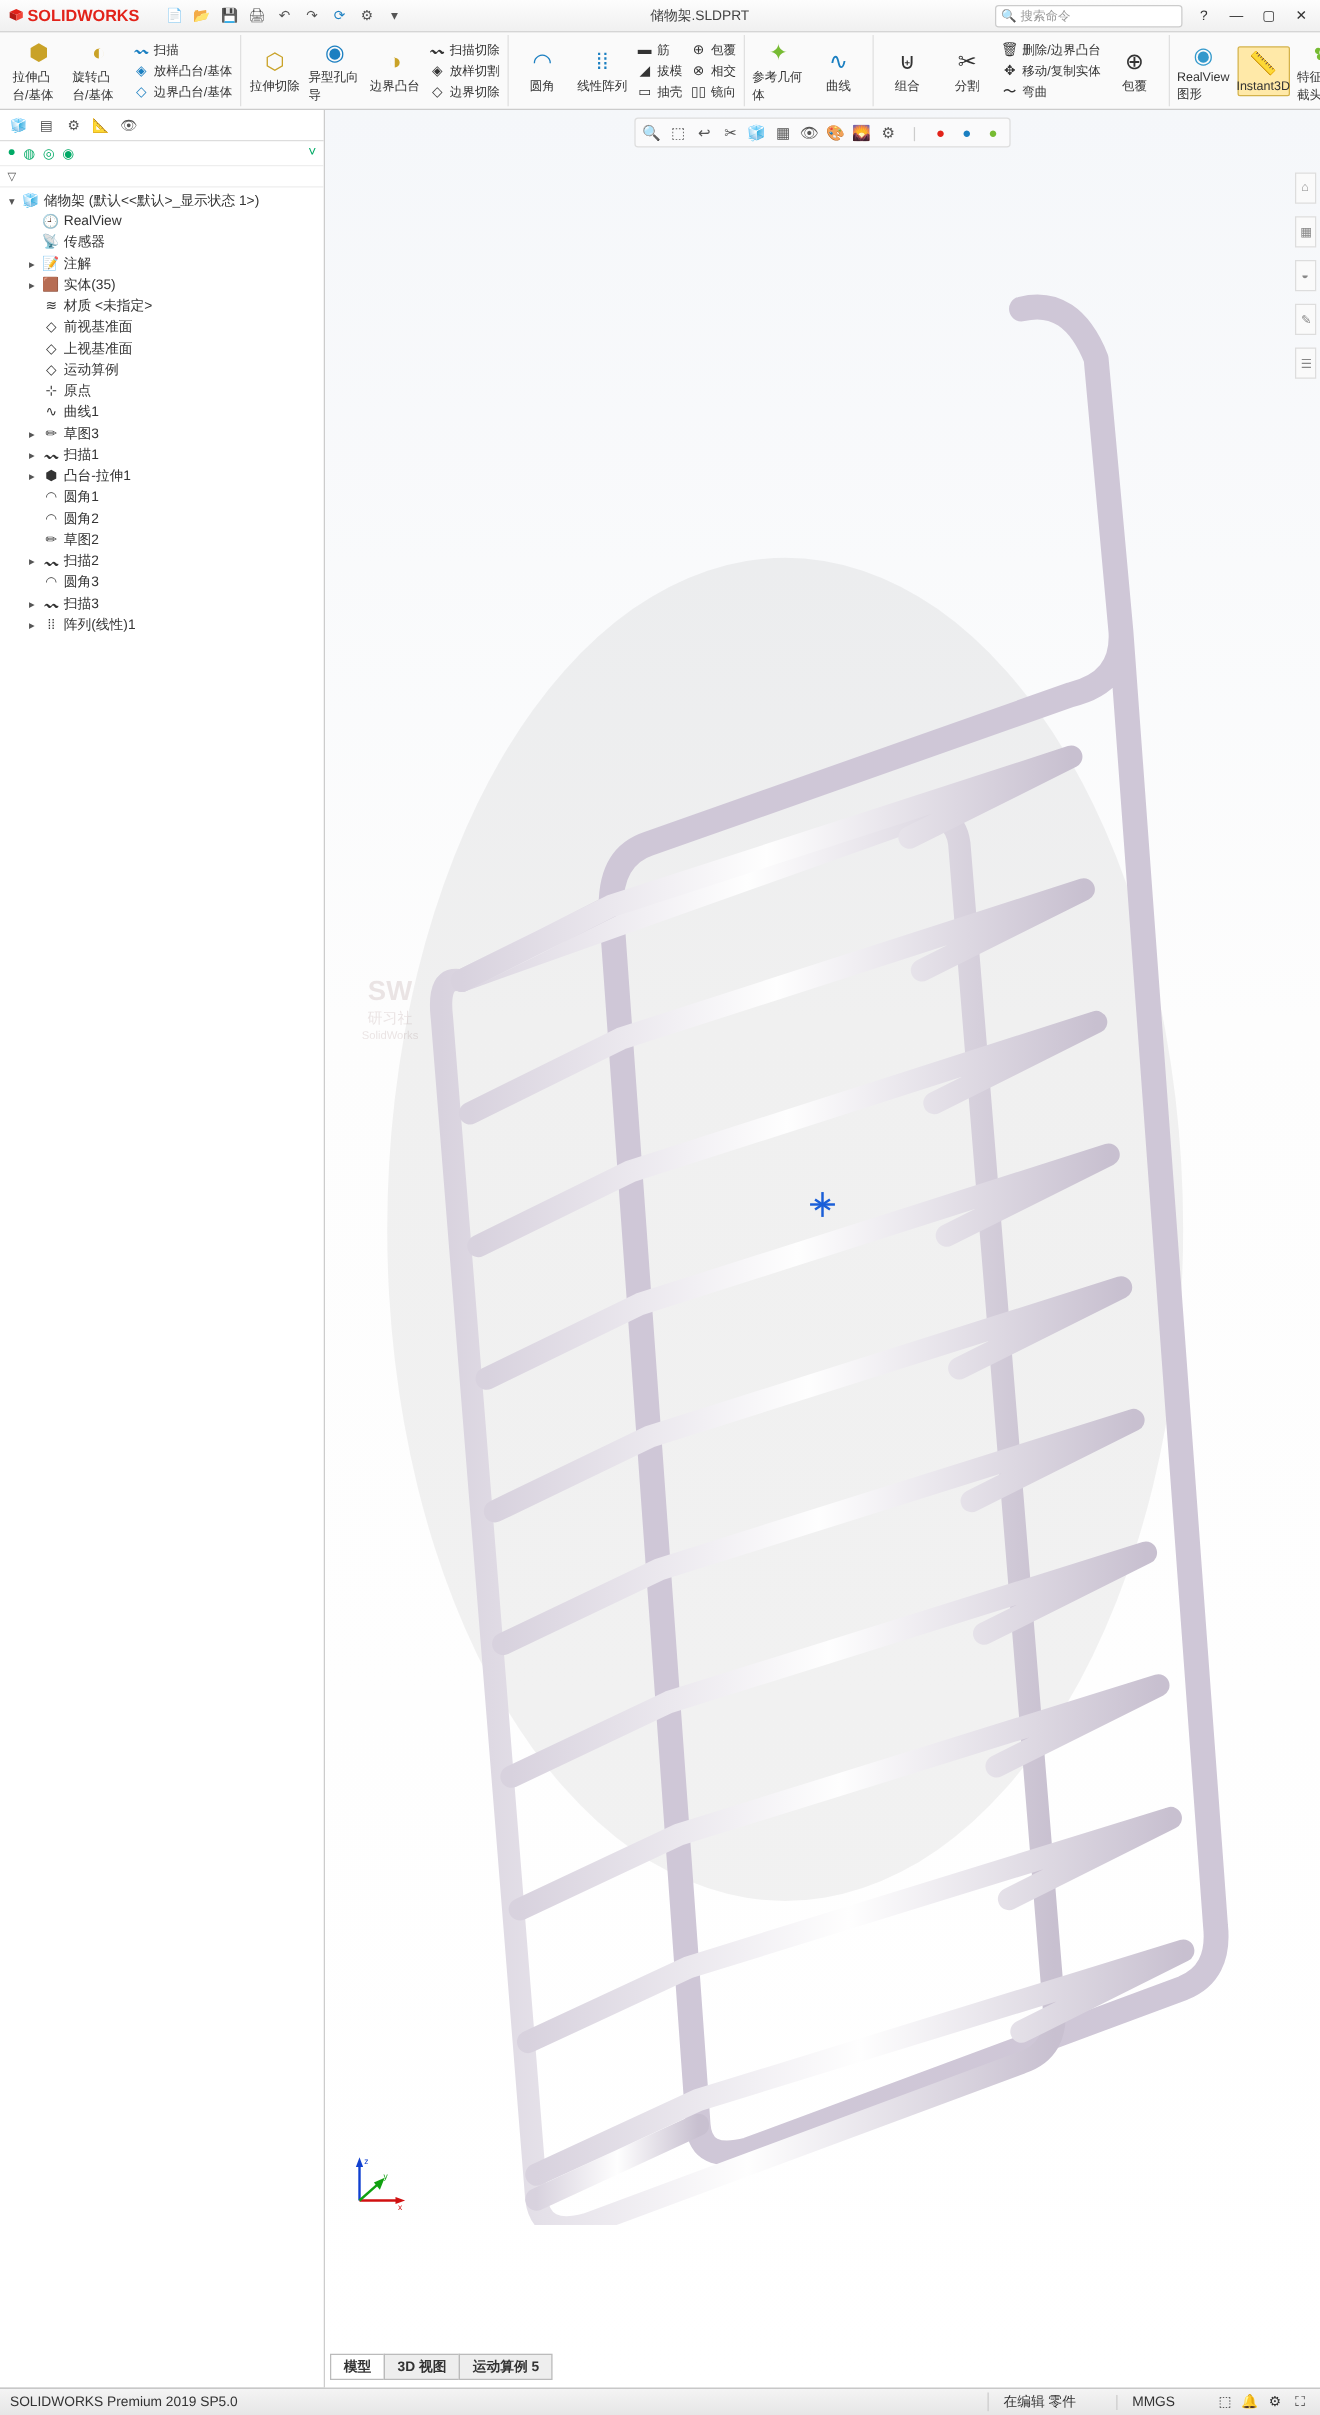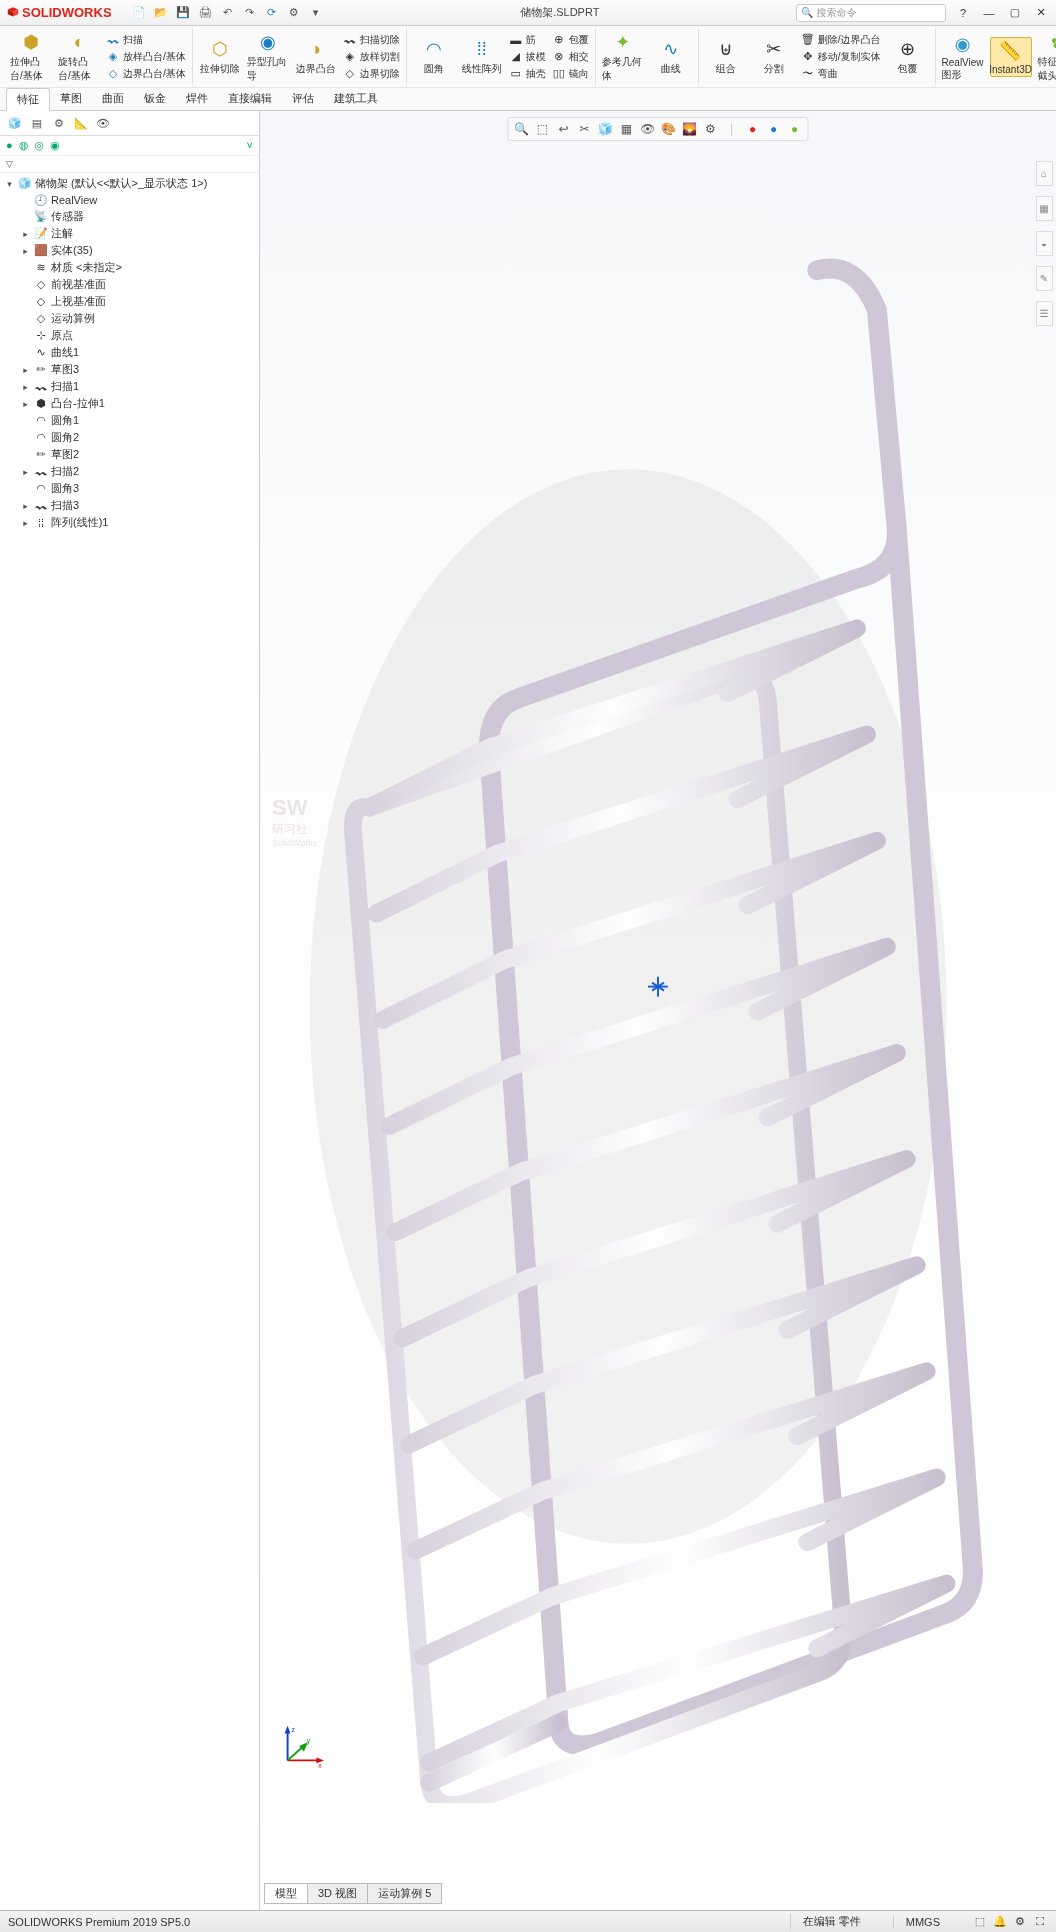--- a/index.html
+++ b/index.html
@@ -34,26 +34,26 @@
 .fm-filter .triangle { font-size: 9px; color: #555; }
 .tree { flex: 1; overflow: auto; padding: 2px 0; }
 .tnode { display: flex; align-items: center; gap: 3px; padding: 1px 0 1px 4px; white-space: nowrap; font-size: 11px; }
 .tnode.d1 { padding-left: 20px; }
 .tnode .exp { width: 11px; font-size: 9px; color: #555; text-align: center; }
 .tnode .ic { width: 14px; height: 14px; display: inline-flex; align-items: center; justify-content: center; font-size: 11px; }
 .viewport { flex: 1; position: relative; background: linear-gradient(180deg,#f5f7fa 0%,#fdfdfd 40%,#ffffff 100%); }
 .vtoolbar { position: absolute; top: 6px; left: 50%; transform: translateX(-50%); display: flex; gap: 3px; background: rgba(250,250,250,.85); border: 1px solid #ddd; border-radius: 3px; padding: 2px 4px; }
 .vtoolbar span { width: 18px; height: 18px; display: inline-flex; align-items: center; justify-content: center; color: #555; font-size: 12px; }
 .triad { position: absolute; left: 18px; bottom: 140px; width: 48px; height: 48px; }
-.watermark { position: absolute; top: 38%; left: 12px; color: #c9b7b7; opacity: .35; font-size: 12px; width: 80px; }
+.watermark { position: absolute; top: 38%; left: 12px; color: #c9b7b7; opacity: .35; font-size: 12px; text-align: center; width: 80px; }
 .watermark .sw { font-size: 22px; font-weight: bold; }
 .model { position: absolute; inset: 0; }
 .rpanel { position: absolute; right: 0; top: 50px; width: 24px; display: flex; flex-direction: column; gap: 10px; align-items: center; color: #888; }
 .rpanel span { writing-mode: vertical-rl; font-size: 10px; border: 1px solid #ddd; padding: 6px 2px; background: #fafafa; }
-.bottomtabs { position: absolute; left: 4px; bottom: 6px; display: flex; }
+.bottomtabs { position: absolute; left: 4px; bottom: 6px; display: flex; font-weight: bold; }
 .bottomtabs .btab { padding: 2px 10px; border: 1px solid #bbb; background: #eee; font-size: 11px; margin-right: -1px; }
 .bottomtabs .btab.active { background: #fff; }
 .statusbar { height: 22px; background: linear-gradient(#f4f4f4,#e6e6e6); border-top: 1px solid #bbb; display: flex; align-items: center; padding: 0 8px; font-size: 11px; color: #333; gap: 20px; }
 .statusbar .fill { flex: 1; }
 .statusbar .cell { padding: 0 12px; border-left: 1px solid #ccc; }
 .statusbar .icons { display: flex; gap: 4px; }
 .statusbar .icons span { width: 16px; height: 16px; display: inline-flex; align-items: center; justify-content: center; }
 .picto-cube { color: #c9a227; }
 .picto-sweep { color: #1b7fc1; }
 .instant3d { background: #ffe9a8; border: 1px solid #d4b24a; padding: 1px 2px; border-radius: 2px; }
@@ -232,30 +232,20 @@
       <div class="bigbtn instant3d">
           <span class="ic" style="color:#c90">📏</span>
           <span>Instant3D</span>
         </div>
       <div class="bigbtn">
           <span class="ic" style="color:#7b3">✿</span>
           <span>特征名裁截头</span>
         </div>
     </div>
   </div>
-  <div class="ribbon-tabs" id="ribbon-tabs">
-      <div class="rtab active">特征</div>
-      <div class="rtab">草图</div>
-      <div class="rtab">曲面</div>
-      <div class="rtab">钣金</div>
-      <div class="rtab">焊件</div>
-      <div class="rtab">直接编辑</div>
-      <div class="rtab">评估</div>
-      <div class="rtab">建筑工具</div>
-    </div>
 </div>
 
 <div class="main">
   <div class="fm">
     <div class="fm-tabs">
       <span style="color:#1b7fc1">🧊</span>
       <span>▤</span>
       <span>⚙</span>
       <span>📐</span>
       <span>👁</span>

